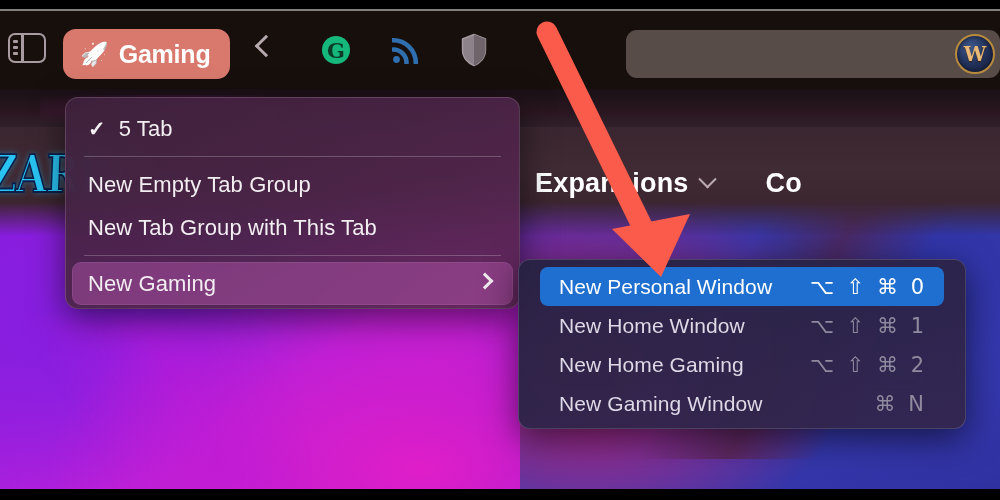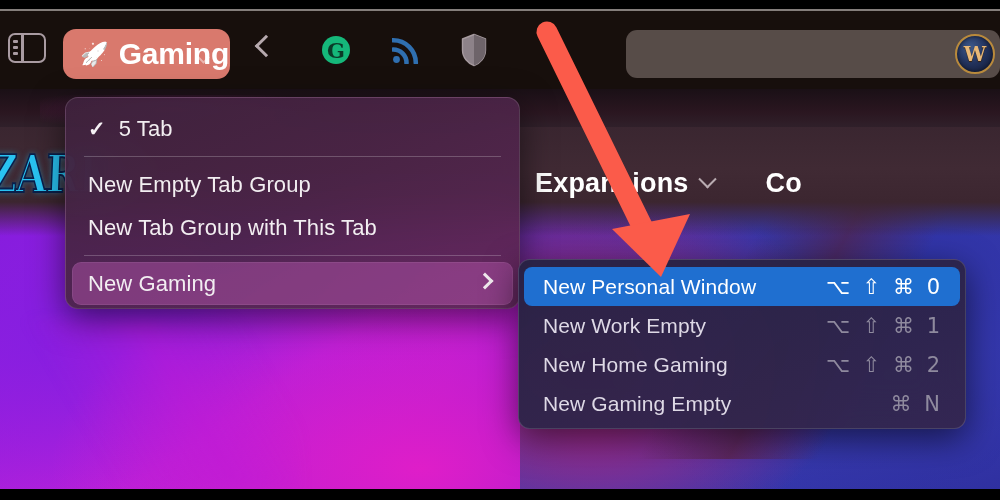--- a/index.html
+++ b/index.html
@@ -60,21 +60,21 @@
 
   .sidebar-btn { position:absolute; left:8px; top:33px; width:38px; height:30px;
     border:2.5px solid #a99ba2; border-radius:7px; background:transparent; }
   .sidebar-btn .split { position:absolute; left:11px; top:-2.5px; width:2.5px; height:30px; background:#a99ba2; }
   .sidebar-btn .ln { position:absolute; left:3px; width:5px; height:2.5px; background:#a99ba2; border-radius:1px; }
   .sidebar-btn .ln1 { top:5px; } .sidebar-btn .ln2 { top:11px; } .sidebar-btn .ln3 { top:17px; }
 
   .group-pill { position:absolute; left:63px; top:29px; width:167px; height:50px; border-radius:13px;
     background:#d9796d; display:flex; align-items:center; gap:10px; padding-left:17px; }
   .rocket { font-size:23px; line-height:1; transform:rotate(0deg); filter:grayscale(1) brightness(3); }
-  .group-label { font-size:30px; font-weight:700; color:#fff; letter-spacing:-.2px; }
+  .group-label { font-size:25px; font-weight:700; color:#fff; letter-spacing:-.2px; }
   .group-caret { position:absolute; right:22px; top:24px; width:9px; height:9px;
     border-right:2px solid rgba(255,255,255,.45); border-bottom:2px solid rgba(255,255,255,.45);
     transform:rotate(45deg); }
 
   .back-chev { position:absolute; left:258px; top:38px; width:16px; height:16px;
     border-left:3px solid #b6a9ae; border-bottom:3px solid #b6a9ae; transform:rotate(45deg); }
 
   .gm-icon { position:absolute; left:322px; top:36px; width:28px; height:28px; border-radius:50%;
     background:#15b87a; display:flex; align-items:center; justify-content:center; }
   .gm-icon span { font-size:21px; font-weight:700; color:#0b3a28; line-height:1;
@@ -106,21 +106,21 @@
   .m1-item.sel { background:rgba(191,92,182,.42); border-radius:9px; margin:0 6px; padding-left:16px;
     box-shadow:0 0 0 1px rgba(255,255,255,.07) inset; }
   .m1-arrow { position:absolute; right:22px; top:13px; width:12px; height:12px;
     border-right:3px solid #f0eaee; border-top:3px solid #f0eaee; transform:rotate(45deg); }
 
   
   .menu2 { position:absolute; left:518px; top:259px; width:448px; height:170px;
     border-radius:12px; border:1px solid rgba(255,255,255,.14);
     background:linear-gradient(160deg, rgba(38,34,66,.95) 0%, rgba(44,36,72,.95) 50%, rgba(52,38,78,.95) 100%);
     backdrop-filter:blur(22px); box-shadow:0 10px 34px rgba(0,0,0,.55);
-    padding:7px 0; overflow:hidden; }
+    padding:7px 16px; overflow:hidden; }
   .m2-item { height:39px; display:flex; align-items:center; justify-content:space-between;
     padding:0 22px 0 24px; font-size:21px; color:#ded9e6; letter-spacing:.1px; }
   .m2-item.sel { background:#1f6fd0; border-radius:8px; margin:0 5px; padding-left:19px; padding-right:17px; }
   .m2-item.sel .m2-label, .m2-item.sel .m2-keys { color:#ffffff; }
   .m2-label { white-space:nowrap; }
   .m2-keys { font-size:21px; color:#8f8a9e; letter-spacing:3px; white-space:nowrap;
     font-family:"DejaVu Sans", sans-serif; }
 
   
   .arrow-svg { position:absolute; left:0; top:0; width:1000px; height:500px; pointer-events:none; }
@@ -214,29 +214,29 @@
       <span class="m1-arrow"></span>
     </div>
   </div>
 
   <div class="menu2">
     <div class="m2-item sel">
       <span class="m2-label">New Personal Window</span>
       <span class="m2-keys">⌥ ⇧ ⌘ 0</span>
     </div>
     <div class="m2-item">
-      <span class="m2-label">New Work Empty</span>
+      <span class="m2-label">New Home Window</span>
       <span class="m2-keys">⌥ ⇧ ⌘ 1</span>
     </div>
     <div class="m2-item">
       <span class="m2-label">New Home Gaming</span>
       <span class="m2-keys">⌥ ⇧ ⌘ 2</span>
     </div>
     <div class="m2-item">
-      <span class="m2-label">New Gaming Empty</span>
+      <span class="m2-label">New Gaming Window</span>
       <span class="m2-keys">⌘ N</span>
     </div>
   </div>
 
   <svg class="arrow-svg" viewBox="0 0 1000 500">
     <path d="M547 32 L645 232" stroke="#fb5b4a" stroke-width="21" stroke-linecap="round" fill="none"></path>
     <path d="M661 277 L612 229 L690 214 Z" fill="#fb5b4a"></path>
   </svg>
 
 </div>

